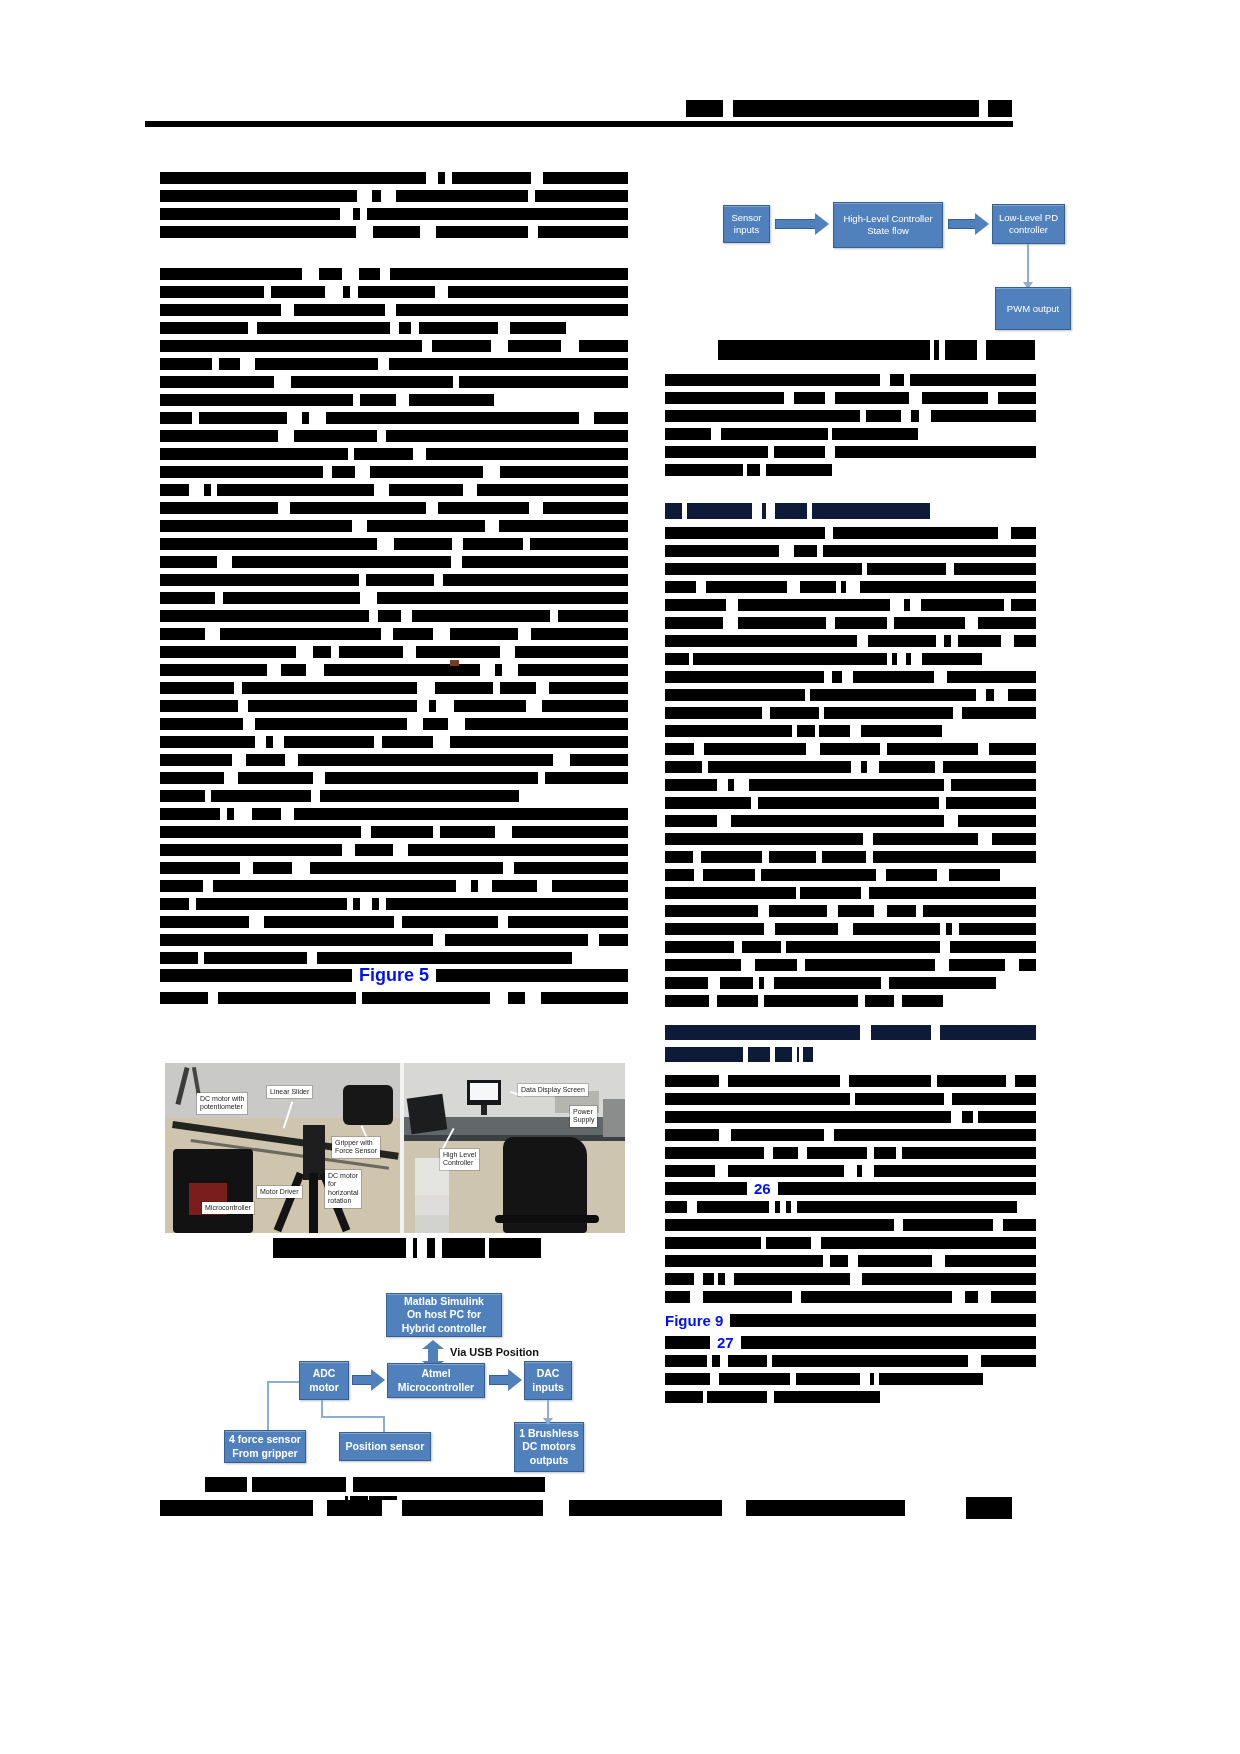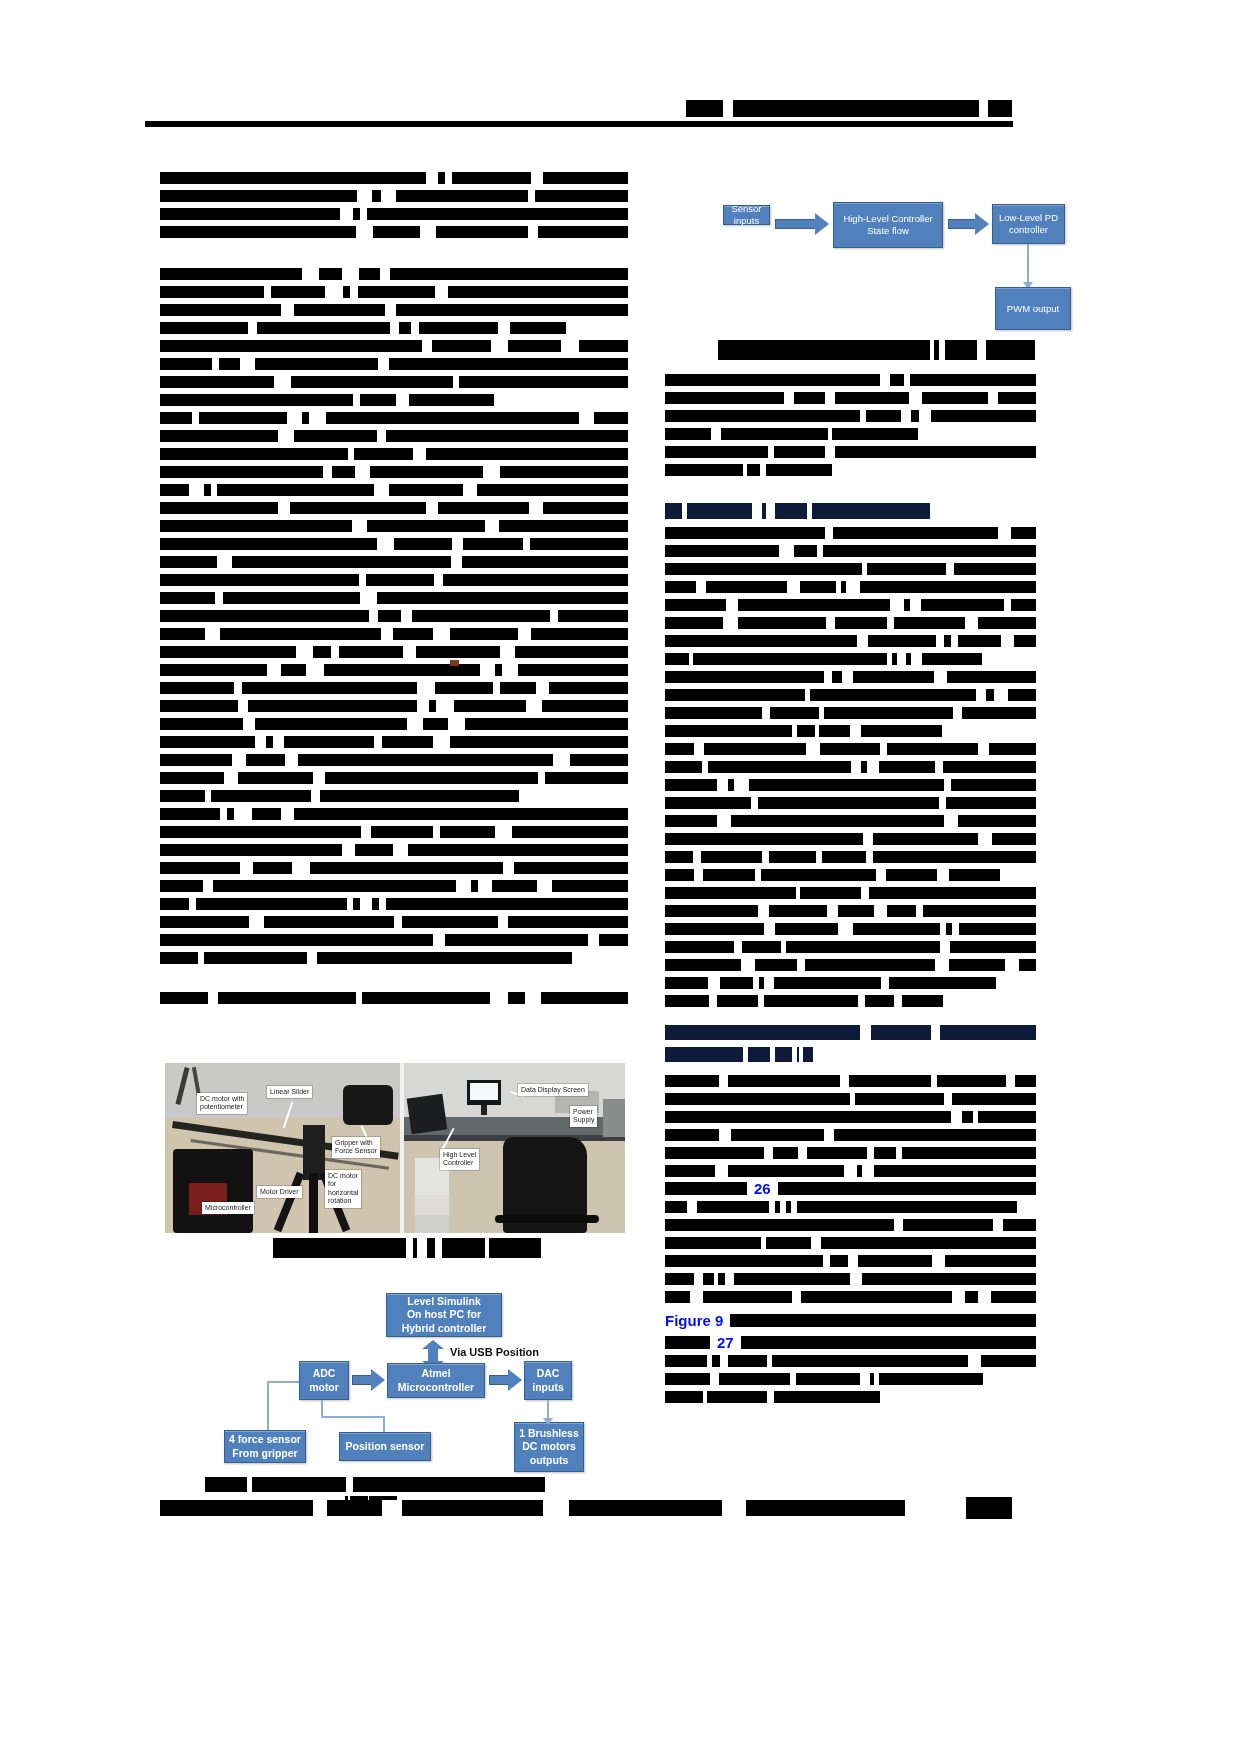--- a/index.html
+++ b/index.html
@@ -104,20 +104,25 @@
       <div class="rrow" style="background: linear-gradient(90deg, rgb(0, 0, 0) 0%, rgb(0, 0, 0) 38.9475%, rgb(255, 255, 255) 38.9475%, rgb(255, 255, 255) 41.7139%, rgb(0, 0, 0) 41.7139%, rgb(0, 0, 0) 49.8367%, rgb(255, 255, 255) 49.8367%, rgb(255, 255, 255) 53.0053%, rgb(0, 0, 0) 53.0053%, rgb(0, 0, 0) 100%); height: 12px; width: 100%; margin-bottom: 6px;"></div>
       <div class="rrow" style="background: linear-gradient(90deg, rgb(0, 0, 0) 0%, rgb(0, 0, 0) 17.085%, rgb(255, 255, 255) 17.085%, rgb(255, 255, 255) 19.9551%, rgb(0, 0, 0) 19.9551%, rgb(0, 0, 0) 28.2735%, rgb(255, 255, 255) 28.2735%, rgb(255, 255, 255) 32.0376%, rgb(0, 0, 0) 32.0376%, rgb(0, 0, 0) 73.3218%, rgb(255, 255, 255) 73.3218%, rgb(255, 255, 255) 75.6224%, rgb(0, 0, 0) 75.6224%, rgb(0, 0, 0) 100%); height: 12px; width: 100%; margin-bottom: 6px;"></div>
       <div class="rrow" style="background: linear-gradient(90deg, rgb(0, 0, 0) 0%, rgb(0, 0, 0) 9.28042%, rgb(255, 255, 255) 9.28042%, rgb(255, 255, 255) 11.3786%, rgb(0, 0, 0) 11.3786%, rgb(0, 0, 0) 63.1411%, rgb(255, 255, 255) 63.1411%, rgb(255, 255, 255) 66.4293%, rgb(0, 0, 0) 66.4293%, rgb(0, 0, 0) 67.9293%, rgb(255, 255, 255) 67.9293%, rgb(255, 255, 255) 70.8452%, rgb(0, 0, 0) 70.8452%, rgb(0, 0, 0) 80.5864%, rgb(255, 255, 255) 80.5864%, rgb(255, 255, 255) 83.709%, rgb(0, 0, 0) 83.709%, rgb(0, 0, 0) 100%); height: 12px; width: 100%; margin-bottom: 6px;"></div>
       <div class="rrow" style="background: linear-gradient(90deg, rgb(0, 0, 0) 0%, rgb(0, 0, 0) 6.22008%, rgb(255, 255, 255) 6.22008%, rgb(255, 255, 255) 7.76453%, rgb(0, 0, 0) 7.76453%, rgb(0, 0, 0) 39.8628%, rgb(255, 255, 255) 39.8628%, rgb(255, 255, 255) 41.1949%, rgb(0, 0, 0) 41.1949%, rgb(0, 0, 0) 42.6949%, rgb(255, 255, 255) 42.6949%, rgb(255, 255, 255) 45.3441%, rgb(0, 0, 0) 45.3441%, rgb(0, 0, 0) 46.8441%, rgb(255, 255, 255) 46.8441%, rgb(255, 255, 255) 48.3549%, rgb(0, 0, 0) 48.3549%, rgb(0, 0, 0) 100%); height: 12px; width: 100%; margin-bottom: 6px;"></div>
       <div class="rrow" style="background: linear-gradient(90deg, rgb(0, 0, 0) 0%, rgb(0, 0, 0) 19.1096%, rgb(255, 255, 255) 19.1096%, rgb(255, 255, 255) 22.1551%, rgb(0, 0, 0) 22.1551%, rgb(0, 0, 0) 50.0122%, rgb(255, 255, 255) 50.0122%, rgb(255, 255, 255) 51.8114%, rgb(0, 0, 0) 51.8114%, rgb(0, 0, 0) 72.2553%, rgb(255, 255, 255) 72.2553%, rgb(255, 255, 255) 74.2633%, rgb(0, 0, 0) 74.2633%, rgb(0, 0, 0) 100%); height: 12px; width: 100%; margin-bottom: 6px;"></div>
       <div class="rrow" style="background: linear-gradient(90deg, rgb(0, 0, 0) 0%, rgb(0, 0, 0) 58.2348%, rgb(255, 255, 255) 58.2348%, rgb(255, 255, 255) 60.8081%, rgb(0, 0, 0) 60.8081%, rgb(0, 0, 0) 91.383%, rgb(255, 255, 255) 91.383%, rgb(255, 255, 255) 93.782%, rgb(0, 0, 0) 93.782%, rgb(0, 0, 0) 100%); height: 12px; width: 100%; margin-bottom: 6px;"></div>
       <div class="rrow" style="background: linear-gradient(90deg, rgb(0, 0, 0) 0%, rgb(0, 0, 0) 9.122%, rgb(255, 255, 255) 9.122%, rgb(255, 255, 255) 10.5824%, rgb(0, 0, 0) 10.5824%, rgb(0, 0, 0) 35.5758%, rgb(255, 255, 255) 35.5758%, rgb(255, 255, 255) 38.0758%, rgb(0, 0, 0) 38.0758%, rgb(0, 0, 0) 100%); height: 12px; width: 88%;"></div>
     </div>
   <div class="speck" style="left:450px;top:660px;width:9px;height:6px;"></div>
 
+  <div class="ref-line" style="left:160px;top:964px;width:468px;height:22px;">
+    <div class="rseg" style="width:192px;"></div>
+    <span class="figref big">Figure 5</span>
+    <div class="rseg" style="flex:1;"></div>
+  </div>
   <div class="redact" style="left:160px;top:992px;width:468px;">
       <div class="rrow" style="background: linear-gradient(90deg, rgb(0, 0, 0) 0%, rgb(0, 0, 0) 10.2069%, rgb(255, 255, 255) 10.2069%, rgb(255, 255, 255) 12.3746%, rgb(0, 0, 0) 12.3746%, rgb(0, 0, 0) 41.8396%, rgb(255, 255, 255) 41.8396%, rgb(255, 255, 255) 43.2503%, rgb(0, 0, 0) 43.2503%, rgb(0, 0, 0) 70.4708%, rgb(255, 255, 255) 70.4708%, rgb(255, 255, 255) 74.2791%, rgb(0, 0, 0) 74.2791%, rgb(0, 0, 0) 77.8914%, rgb(255, 255, 255) 77.8914%, rgb(255, 255, 255) 81.3663%, rgb(0, 0, 0) 81.3663%, rgb(0, 0, 0) 100%); height: 12px; width: 100%;"></div>
     </div>
 
   <div class="photo">
     <div class="floorL"></div>
     <div class="wallR"></div>
     <div class="floorR"></div>
     <div class="divider"></div>
 
@@ -166,21 +171,21 @@
 Supply</div>
     <div class="plabel" style="left:275px;top:86px;">High Level
 Controller</div>
   </div>
 
   <div class="redact" style="left:273px;top:1238px;width:268px;">
       <div class="rrow" style="background: linear-gradient(90deg, rgb(0, 0, 0) 0%, rgb(0, 0, 0) 49.7609%, rgb(255, 255, 255) 49.7609%, rgb(255, 255, 255) 52.3382%, rgb(0, 0, 0) 52.3382%, rgb(0, 0, 0) 53.8382%, rgb(255, 255, 255) 53.8382%, rgb(255, 255, 255) 57.5979%, rgb(0, 0, 0) 57.5979%, rgb(0, 0, 0) 60.5594%, rgb(255, 255, 255) 60.5594%, rgb(255, 255, 255) 63.0004%, rgb(0, 0, 0) 63.0004%, rgb(0, 0, 0) 79.2695%, rgb(255, 255, 255) 79.2695%, rgb(255, 255, 255) 80.6307%, rgb(0, 0, 0) 80.6307%, rgb(0, 0, 0) 100%); height: 20px; width: 100%;"></div>
     </div>
 
   <div class="abs dg" style="left:170px;top:1290px;width:424px;height:185px;">
-    <div class="box" style="left:216px;top:3px;width:116px;height:44px;">Level Simulink
+    <div class="box" style="left:216px;top:3px;width:116px;height:44px;">Matlab Simulink
 On host PC for
 Hybrid controller</div>
     <div class="usb-arrow" style="left:252px;top:50px;">
       <div class="t"></div>
         <div class="m"></div>
         <div class="b"></div>
     </div>
     <div class="usb-label" style="left:280px;top:56px;">Via USB  Position</div>
 
     <div class="box" style="left:129px;top:71px;width:50px;height:39px;">ADC
@@ -215,21 +220,21 @@
   </div>
 
   <div class="redact" style="left:205px;top:1477px;width:340px;">
       <div class="rrow" style="background: linear-gradient(90deg, rgb(0, 0, 0) 0%, rgb(0, 0, 0) 12.2586%, rgb(255, 255, 255) 12.2586%, rgb(255, 255, 255) 13.7048%, rgb(0, 0, 0) 13.7048%, rgb(0, 0, 0) 41.5244%, rgb(255, 255, 255) 41.5244%, rgb(255, 255, 255) 43.4671%, rgb(0, 0, 0) 43.4671%, rgb(0, 0, 0) 100%); height: 15px; width: 100%;"></div>
     </div>
   <div class="redact" style="left:345px;top:1496px;width:52px;">
       <div class="rrow" style="background: linear-gradient(90deg, rgb(0, 0, 0) 0%, rgb(0, 0, 0) 6.37078%, rgb(255, 255, 255) 6.37078%, rgb(255, 255, 255) 9.8907%, rgb(0, 0, 0) 9.8907%, rgb(0, 0, 0) 43.2738%, rgb(255, 255, 255) 43.2738%, rgb(255, 255, 255) 46.0089%, rgb(0, 0, 0) 46.0089%, rgb(0, 0, 0) 100%); height: 9px; width: 100%;"></div>
     </div>
 
   <div class="abs fc" style="left:665px;top:170px;width:420px;height:165px;">
-    <div class="box" style="left:58px;top:35px;width:47px;height:20px;">Sensor
+    <div class="box" style="left:58px;top:35px;width:47px;height:38px;">Sensor
 inputs</div>
     <div class="arrow-r" style="left:110px;top:43px;width:54px;">
       <div class="shaft" style="width:40px;"></div>
         <div class="head"></div>
     </div>
     <div class="box" style="left:168px;top:32px;width:110px;height:46px;">High-Level Controller
 State flow</div>
     <div class="arrow-r" style="left:283px;top:43px;width:41px;">
       <div class="shaft" style="width:27px;"></div>
         <div class="head"></div>

